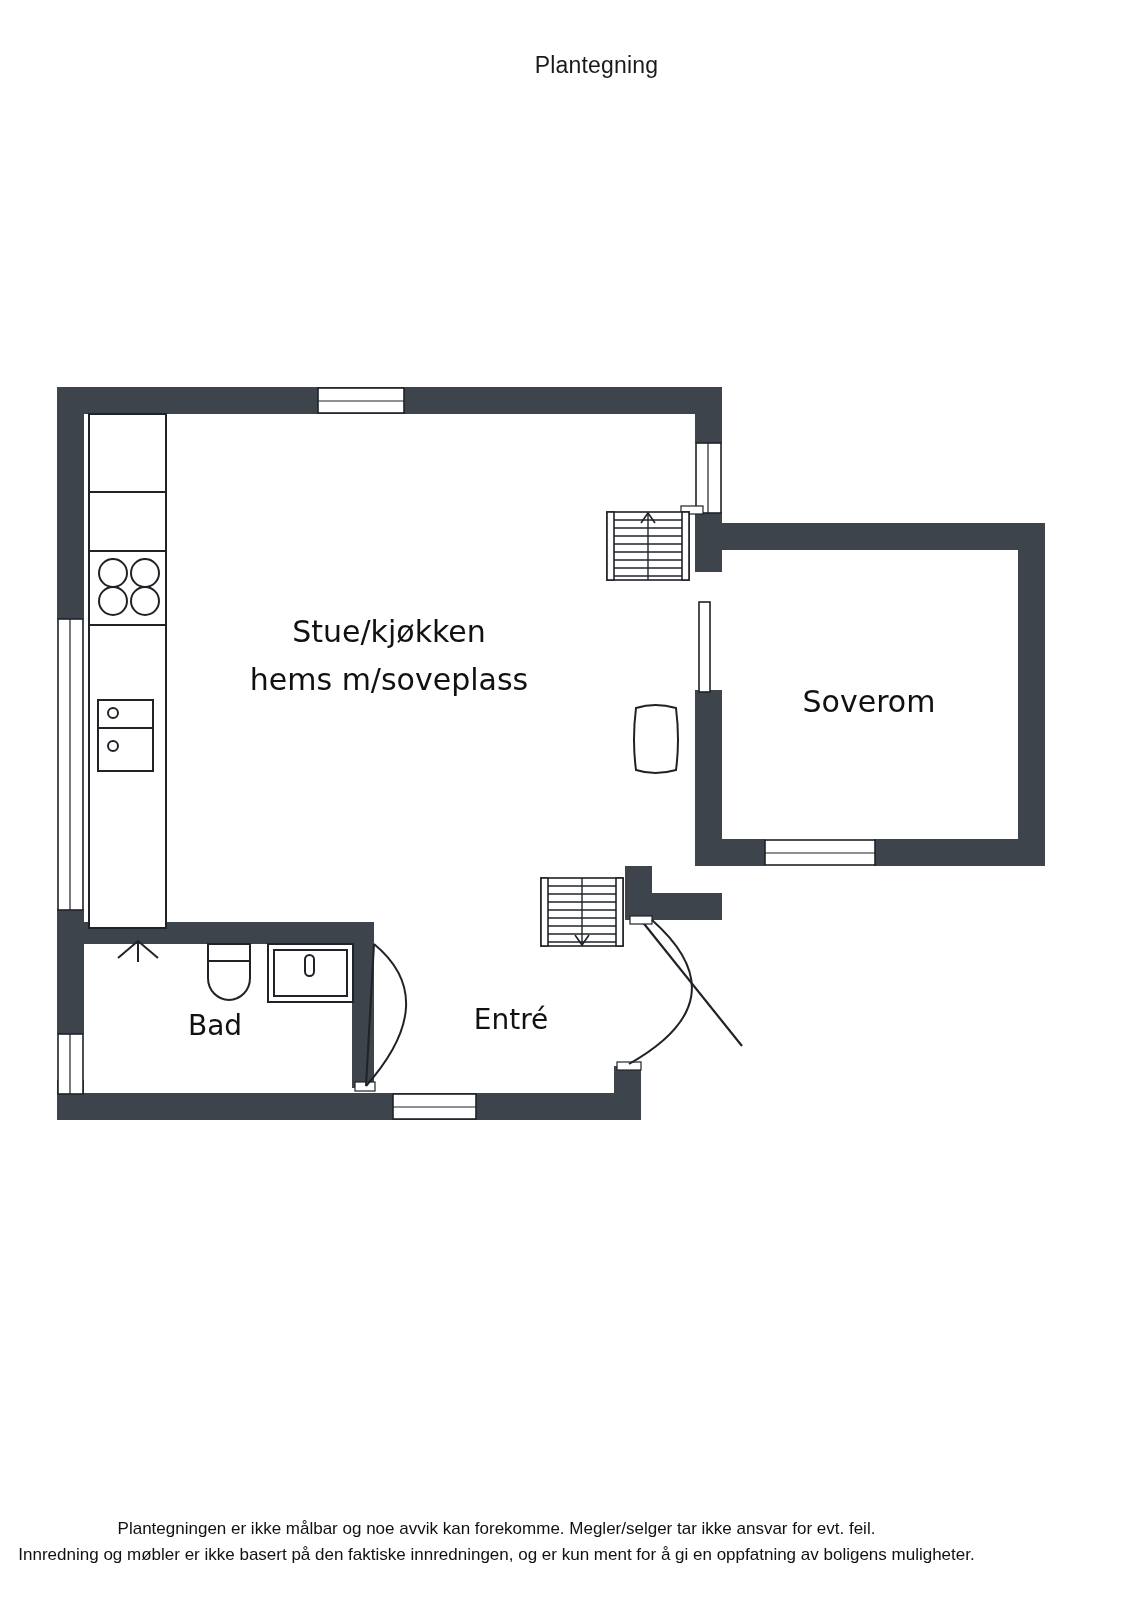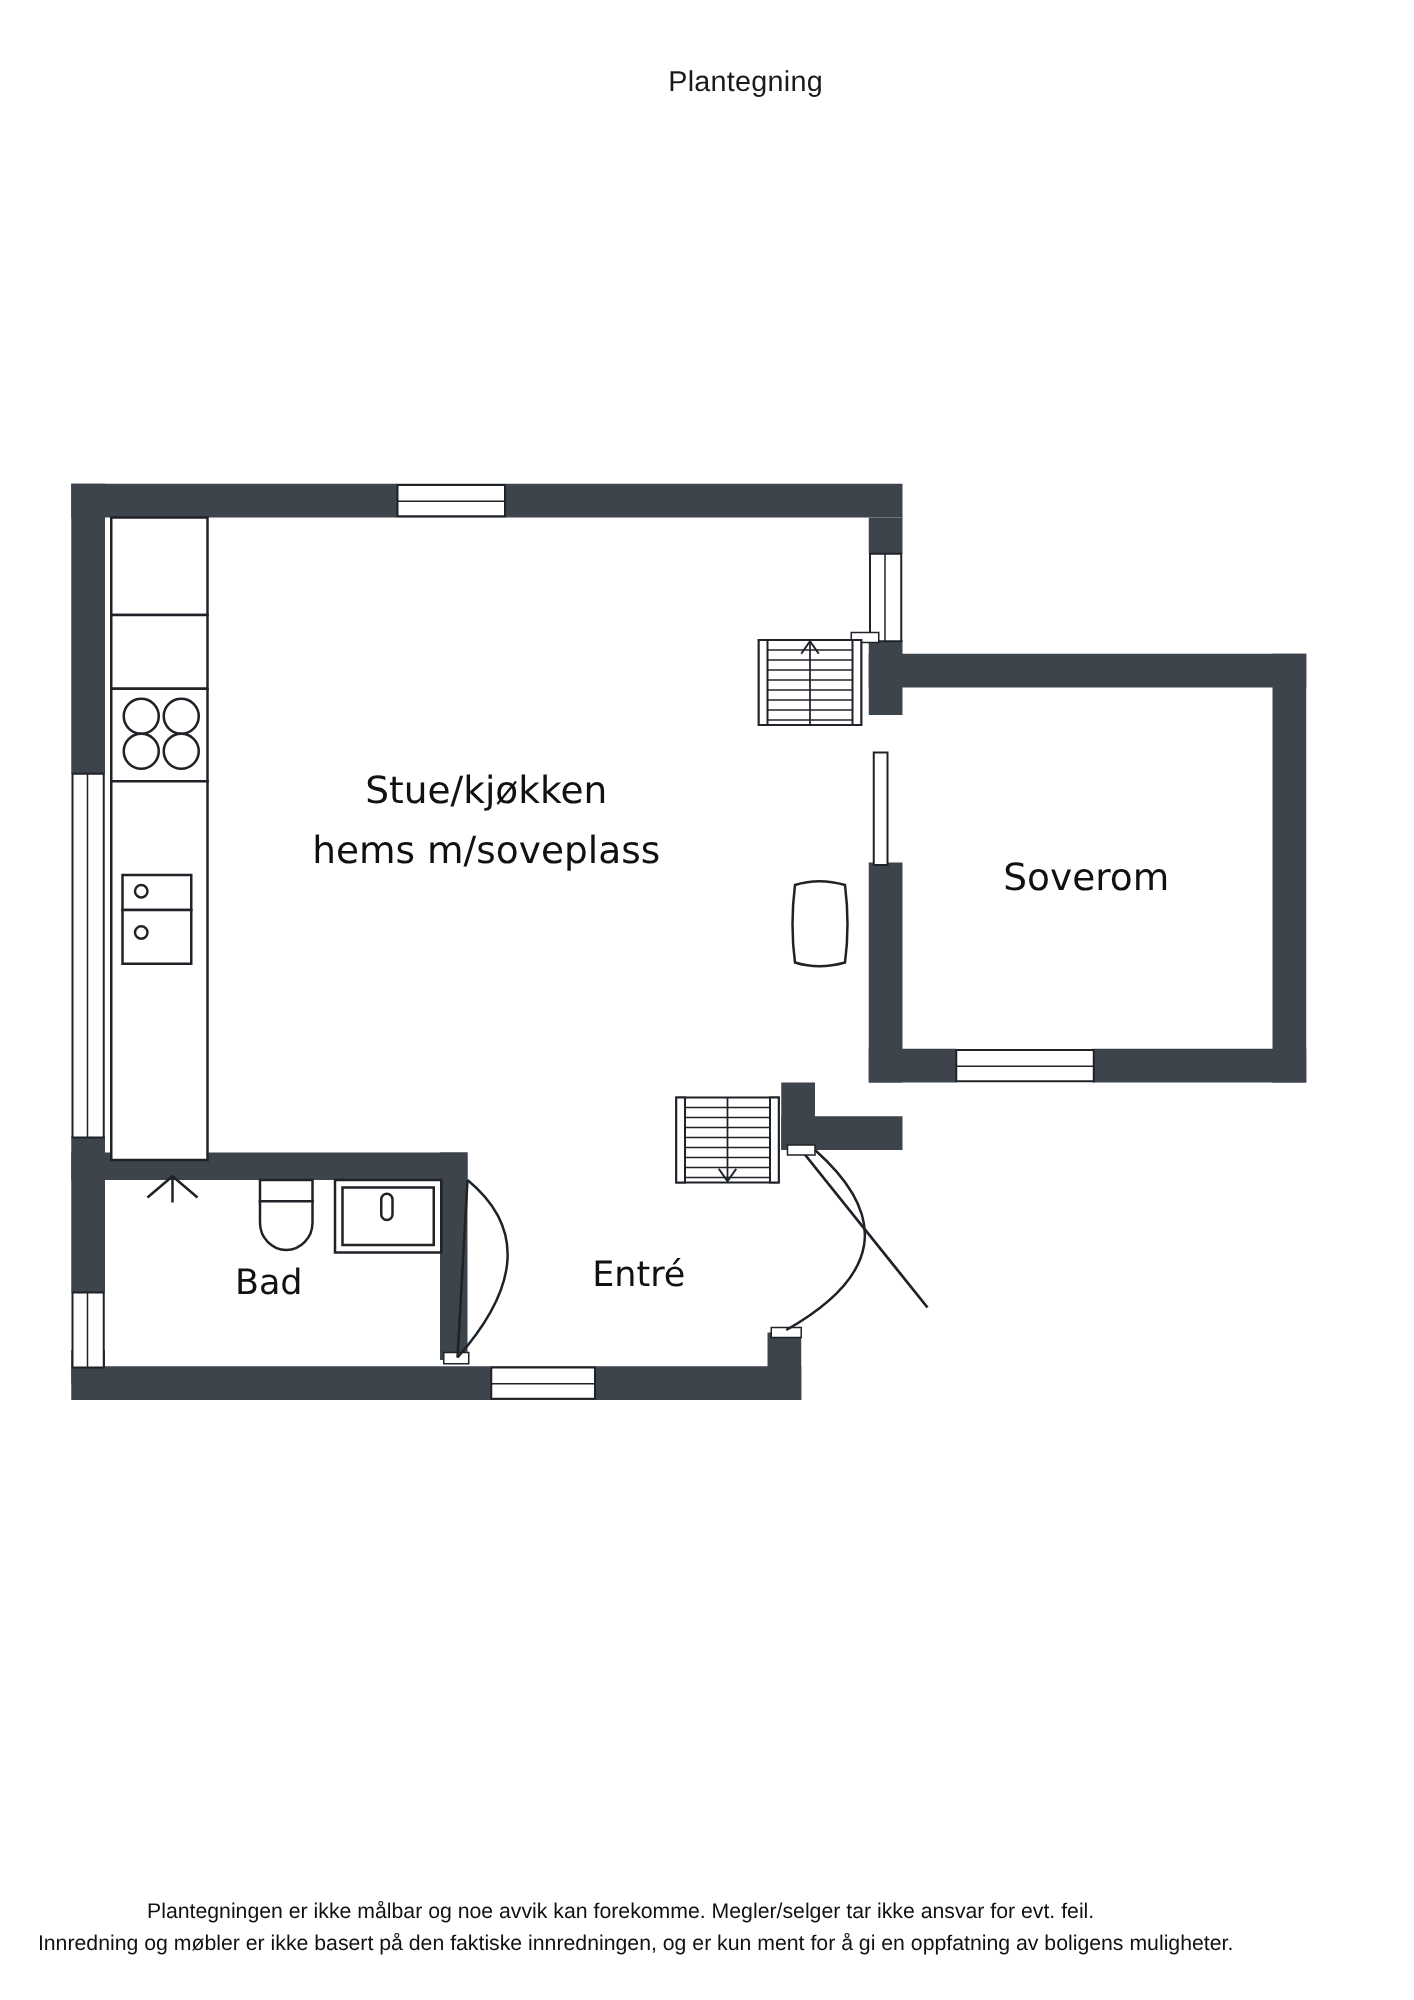--- a/index.html
+++ b/index.html
@@ -39,21 +39,21 @@
   .footer {
     position: absolute;
     left: 0;
     width: 993px;
     text-align: center;
     color: #111111;
     font-size: 17px;
     font-family: "Liberation Sans", sans-serif;
   }
   .footer-l1 { top: 1519px; }
-  .footer-l2 { top: 1545px; padding-left: 12px; }
+  .footer-l2 { top: 1545px; }
   .room-label {
     font-family: "DejaVu Sans", sans-serif;
     fill: #111111;
   }
 </style>
 </head>
 <body>
 
 <div id="page">
 

